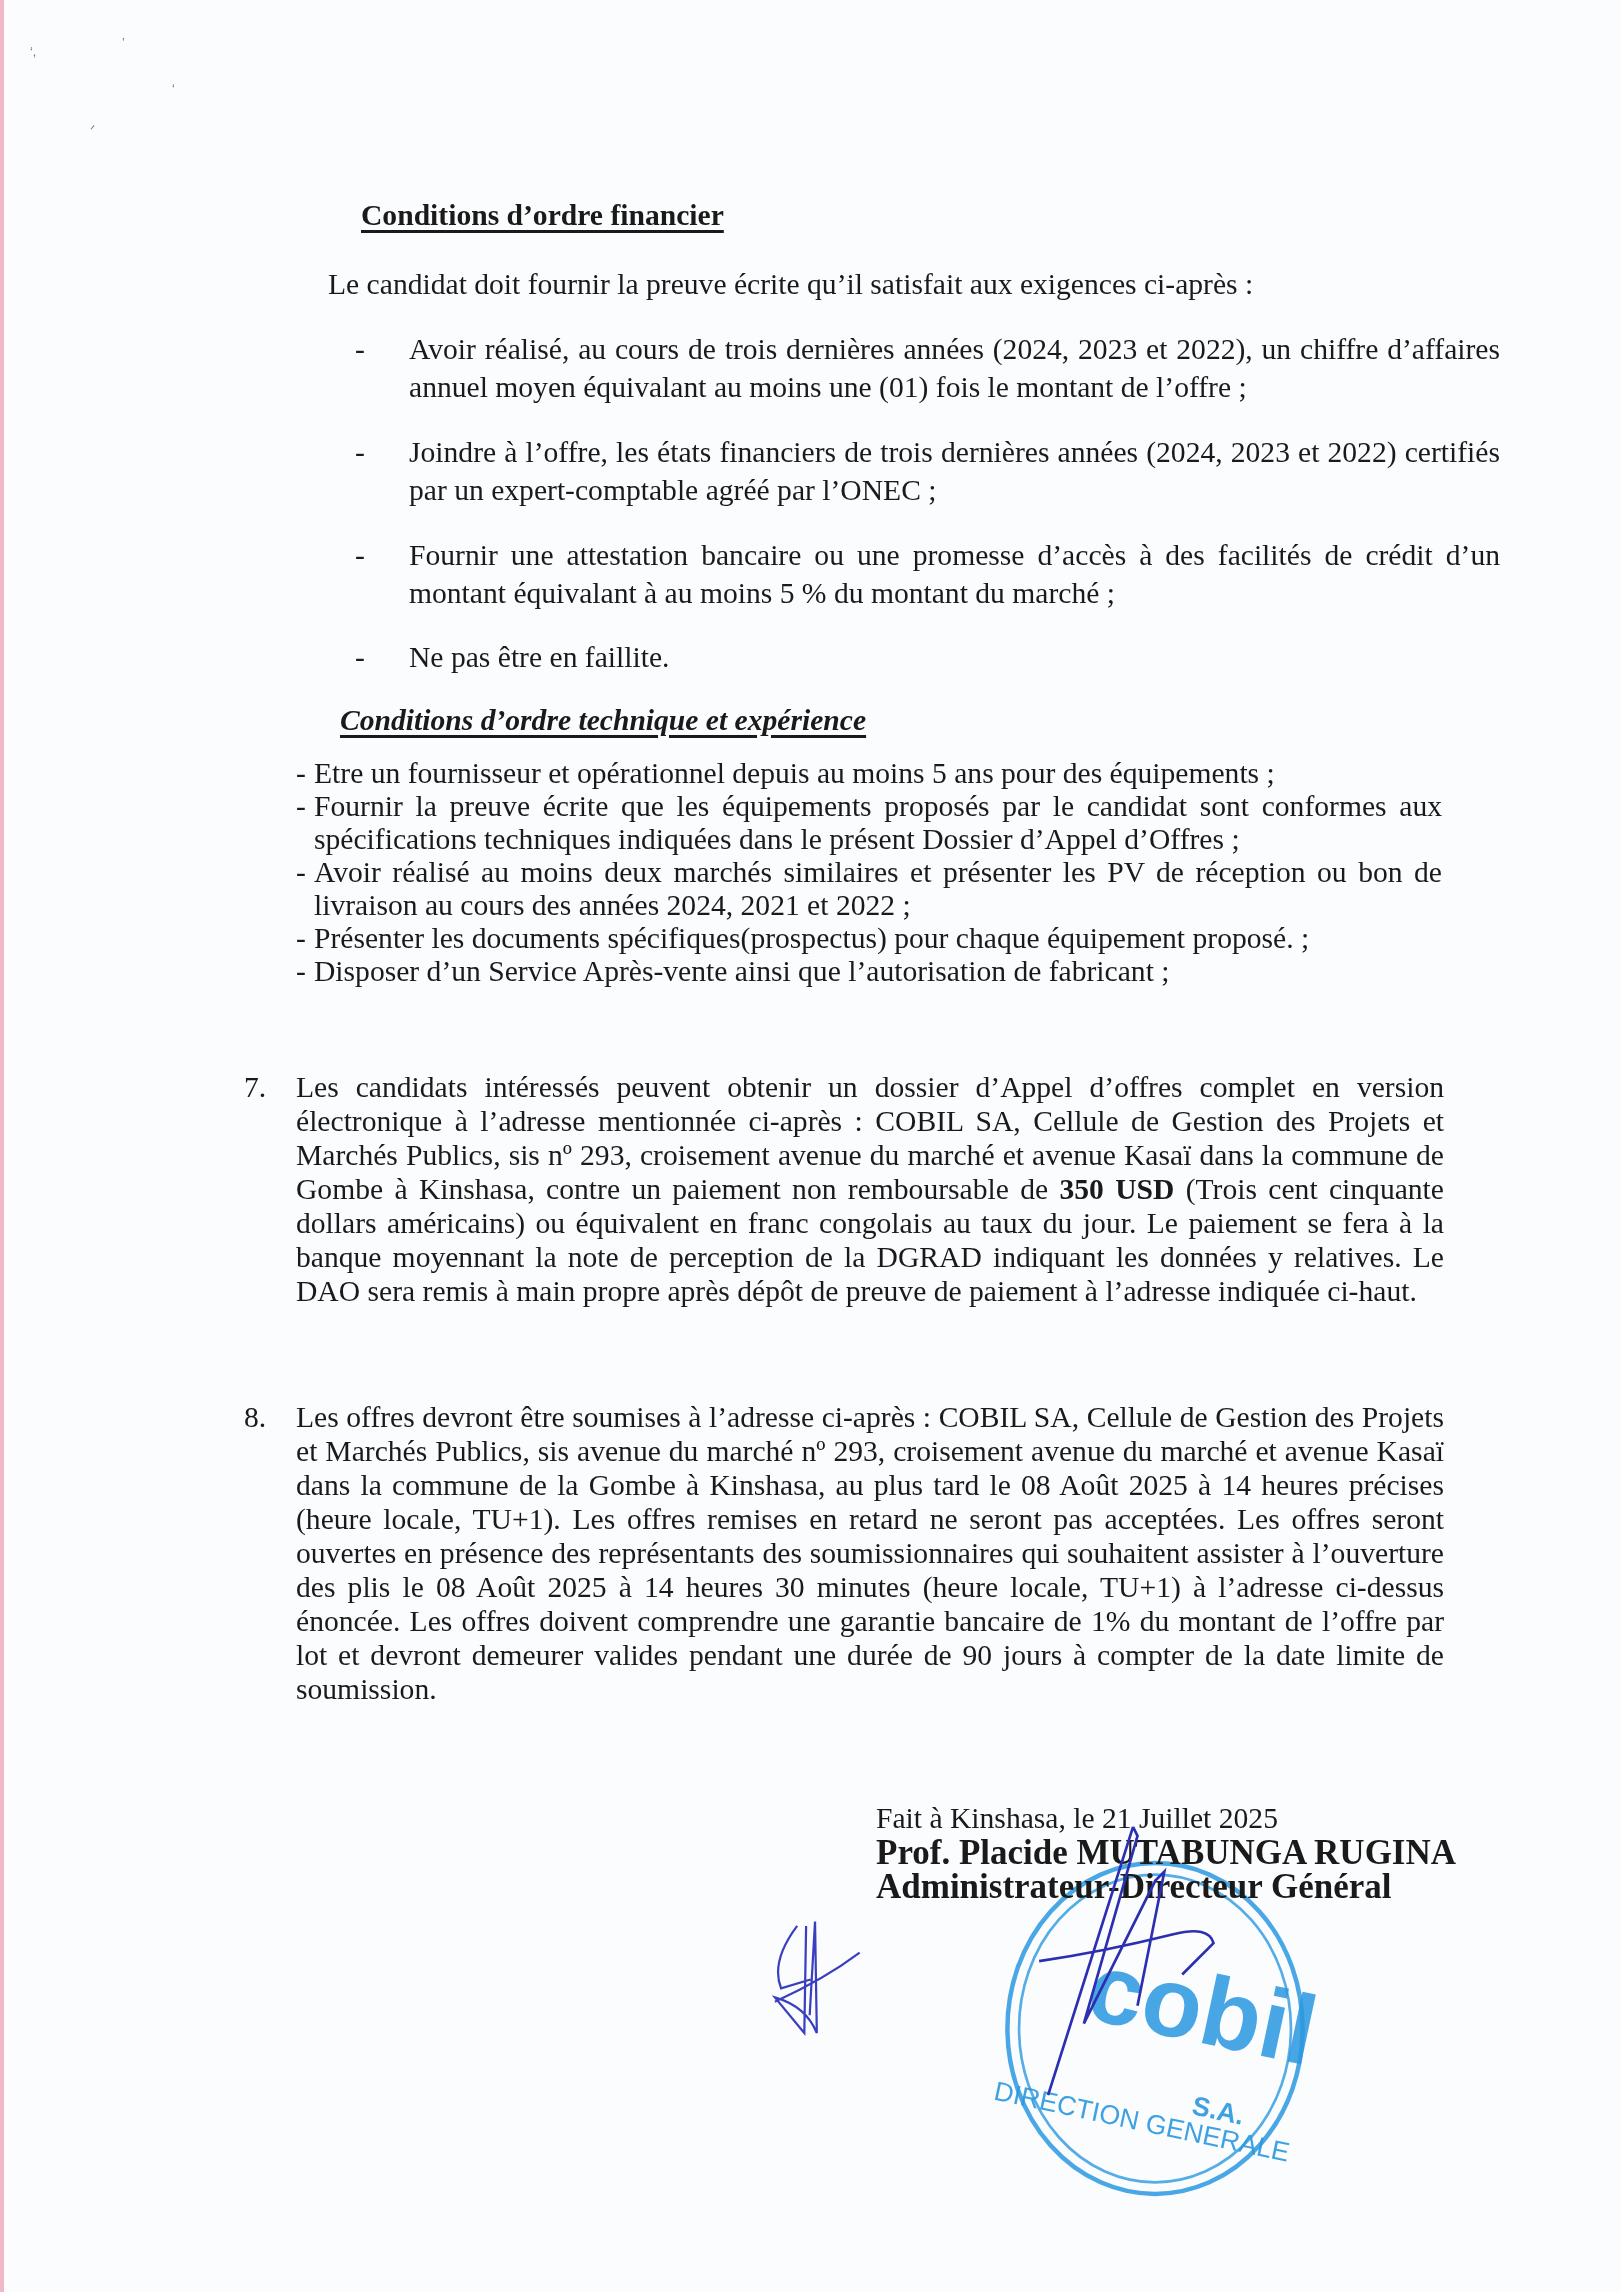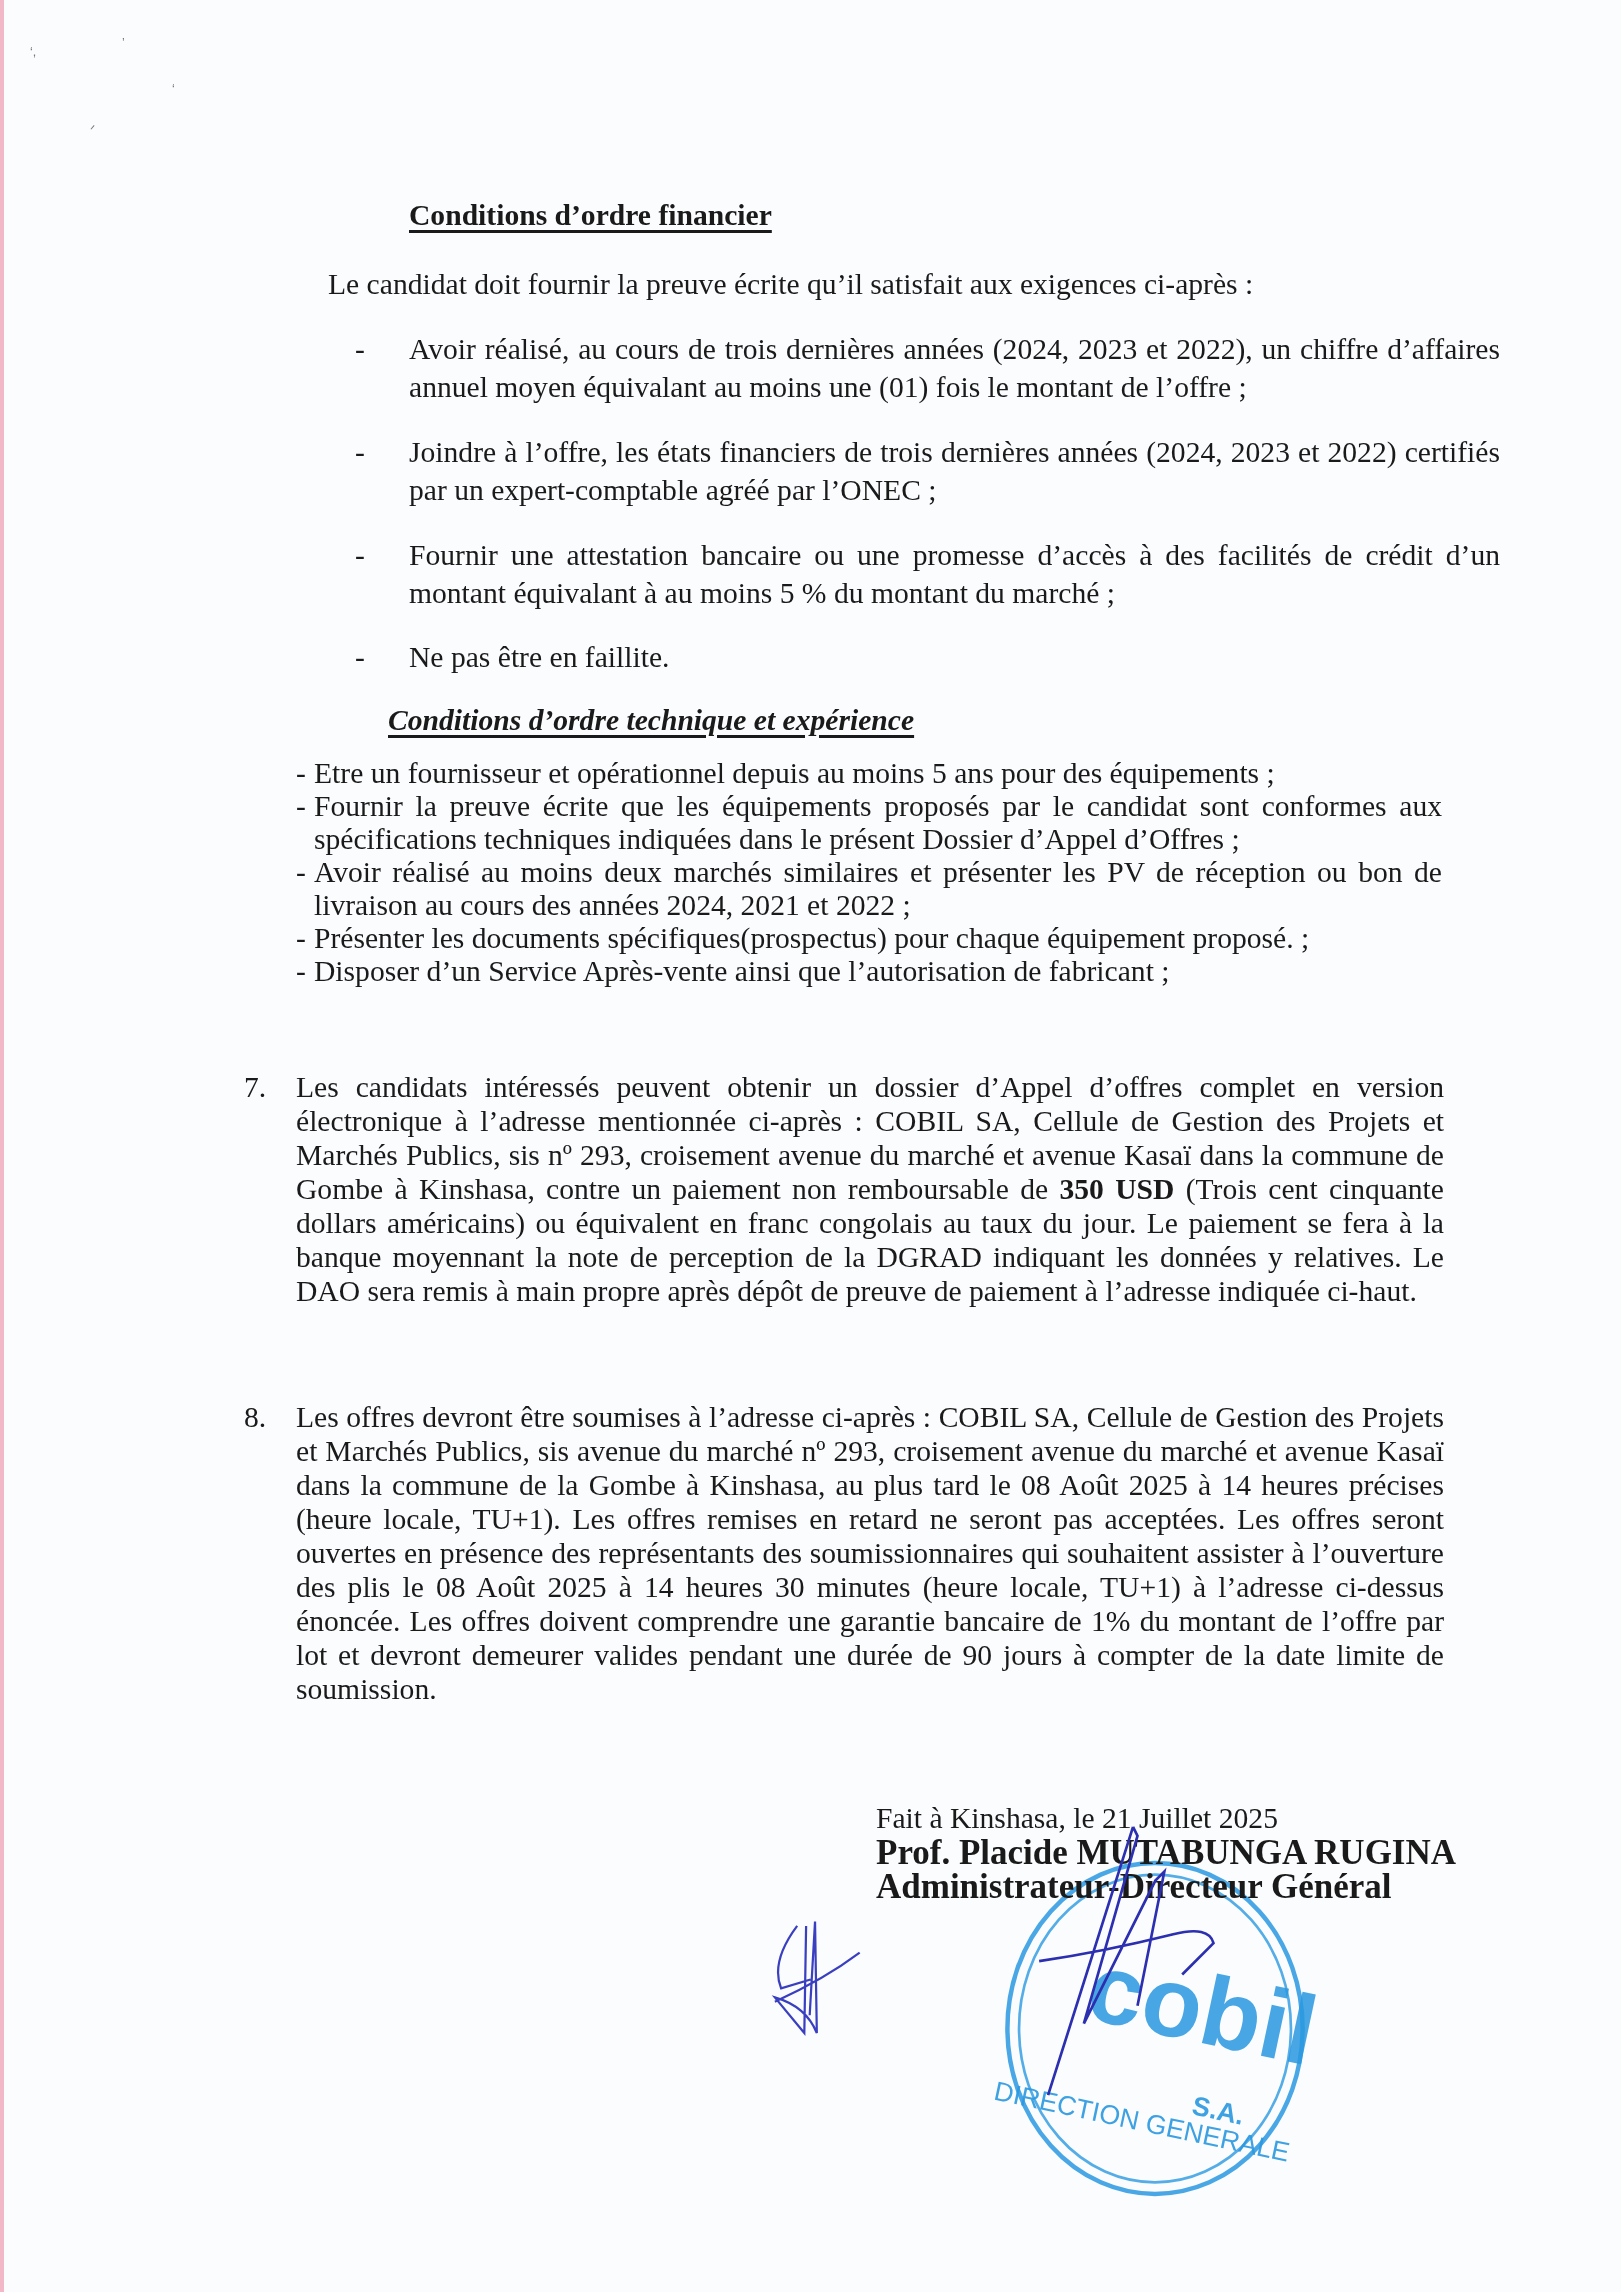--- a/index.html
+++ b/index.html
@@ -7,21 +7,21 @@
     width: 1621px; height: 2293px; position: relative; overflow: hidden;
     background: #fbfcfe;
     font-family: "Liberation Serif", serif;
     color: #1a1a1a;
   }
   .pink-edge { position: absolute; left: 0; top: 0; width: 3.6px; height: 2293px; background: #f2b8c8; }
   .speck { position: absolute; font-size: 12.5px; color: #777; font-family: "Liberation Sans", sans-serif; }
   .page-text { position: absolute; left: 0; top: 0; width: 1621px; }
   .heading {
     position: absolute; font-weight: bold; font-size: 29.6px;
-    text-decoration: underline; text-decoration-thickness: 2.7px; text-underline-offset: 4.5px; margin-left: 48px;
+    text-decoration: underline; text-decoration-thickness: 2.7px; text-underline-offset: 4.5px;
   }
   .para { position: absolute; font-size: 29.6px; line-height: 38px; text-align: right; }
   .bullet-row { position: absolute; font-size: 29.6px; line-height: 38px; display: flex; }
   .bullet-row .dash { width: 54px; flex: none; }
   .bullet-row .txt { width: 1091px; text-align: justify; }
   .tech-list { position: absolute; left: 296px; top: 757px; width: 1146px; font-size: 29.6px; line-height: 33px; }
   .tech-item { display: flex; }
   .tech-item .dash { width: 18px; flex: none; }
   .tech-item .txt { flex: 1; text-align: justify; }
   .numbered { position: absolute; left: 244px; width: 1200px; font-size: 29.6px; line-height: 34px; display: flex; }

